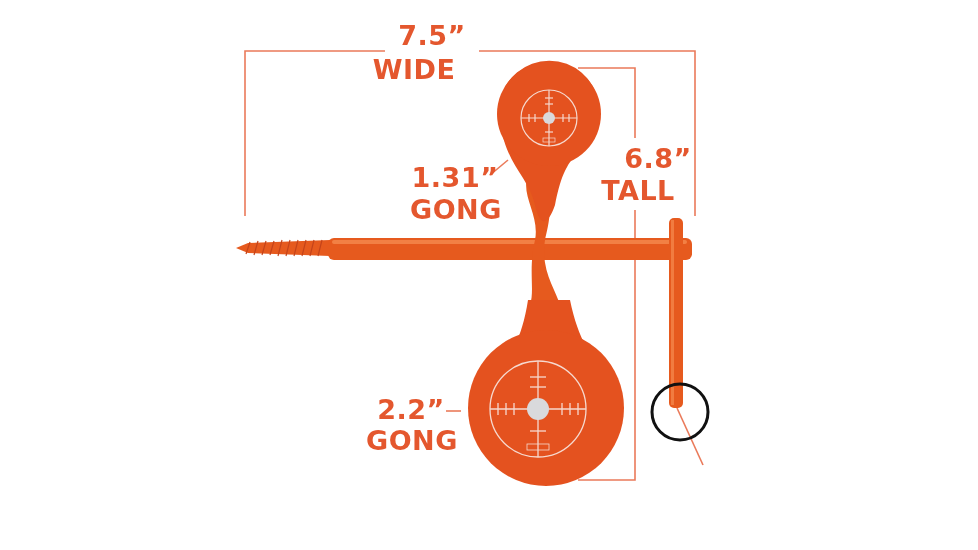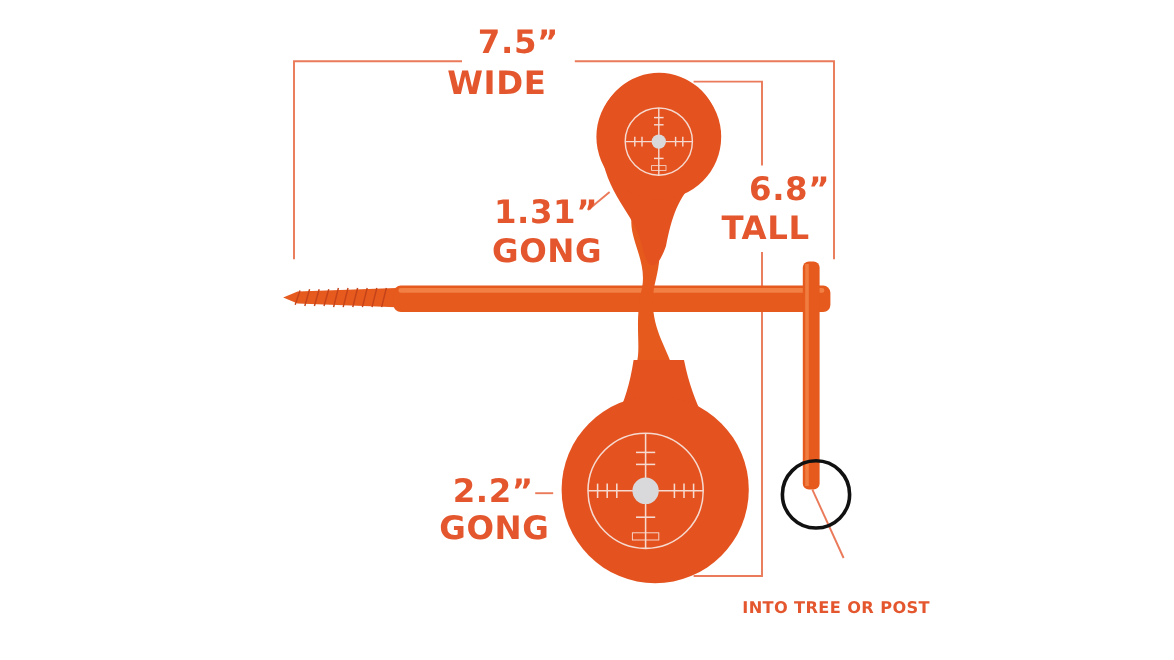--- a/index.html
+++ b/index.html
@@ -101,14 +101,13 @@
 <div class="label big" style="left:598px; top:145px; width:80px;margin-left:20px;">6.8”</div>
 <div class="label big" style="left:598px; top:177px; width:80px;">TALL</div>
 
 <div class="label big" style="left:410px; top:164px; width:90px;">1.31”</div>
 <div class="label big" style="left:410px; top:196px; width:90px;">GONG</div>
 
 <div class="label big" style="left:366px; top:396px; width:90px;">2.2”</div>
 <div class="label big" style="left:366px; top:427px; width:90px;">GONG</div>
 
 <div class="label note" style="left:540px; top:500px; width:235px;">
-  <div>INTO TREE OR POST</div>
 </div>
 
 </body></html>

